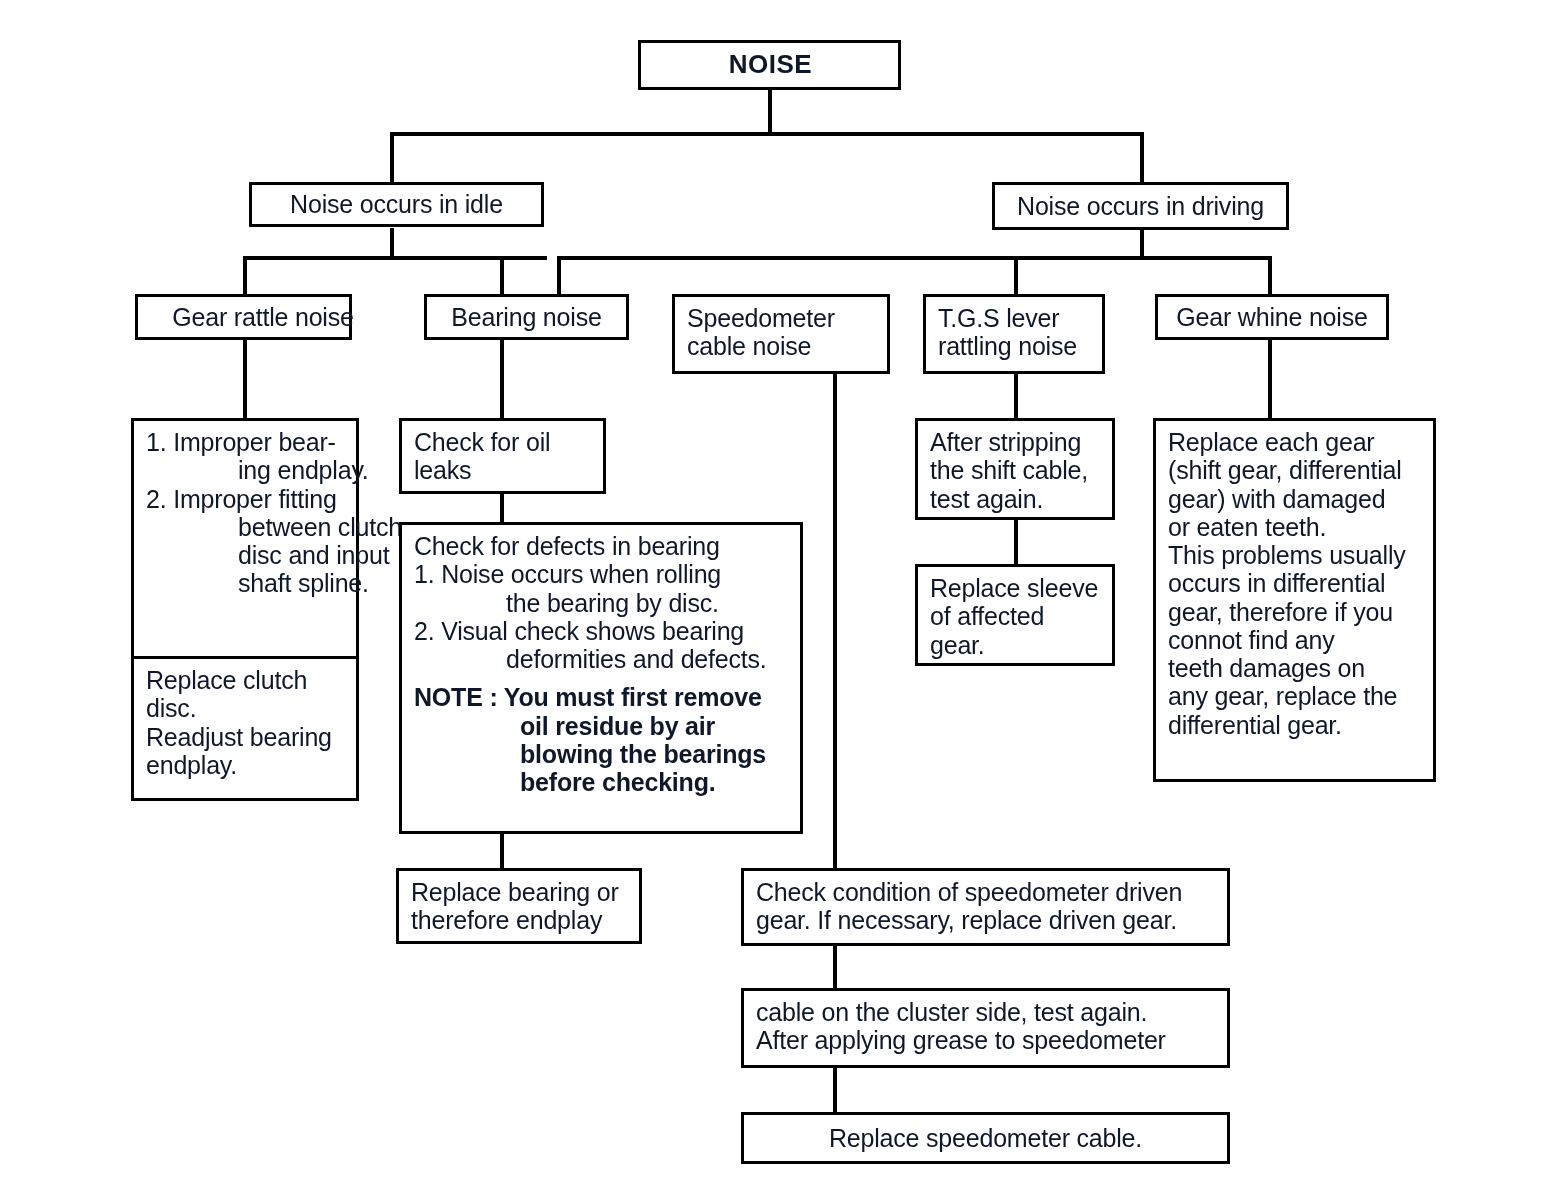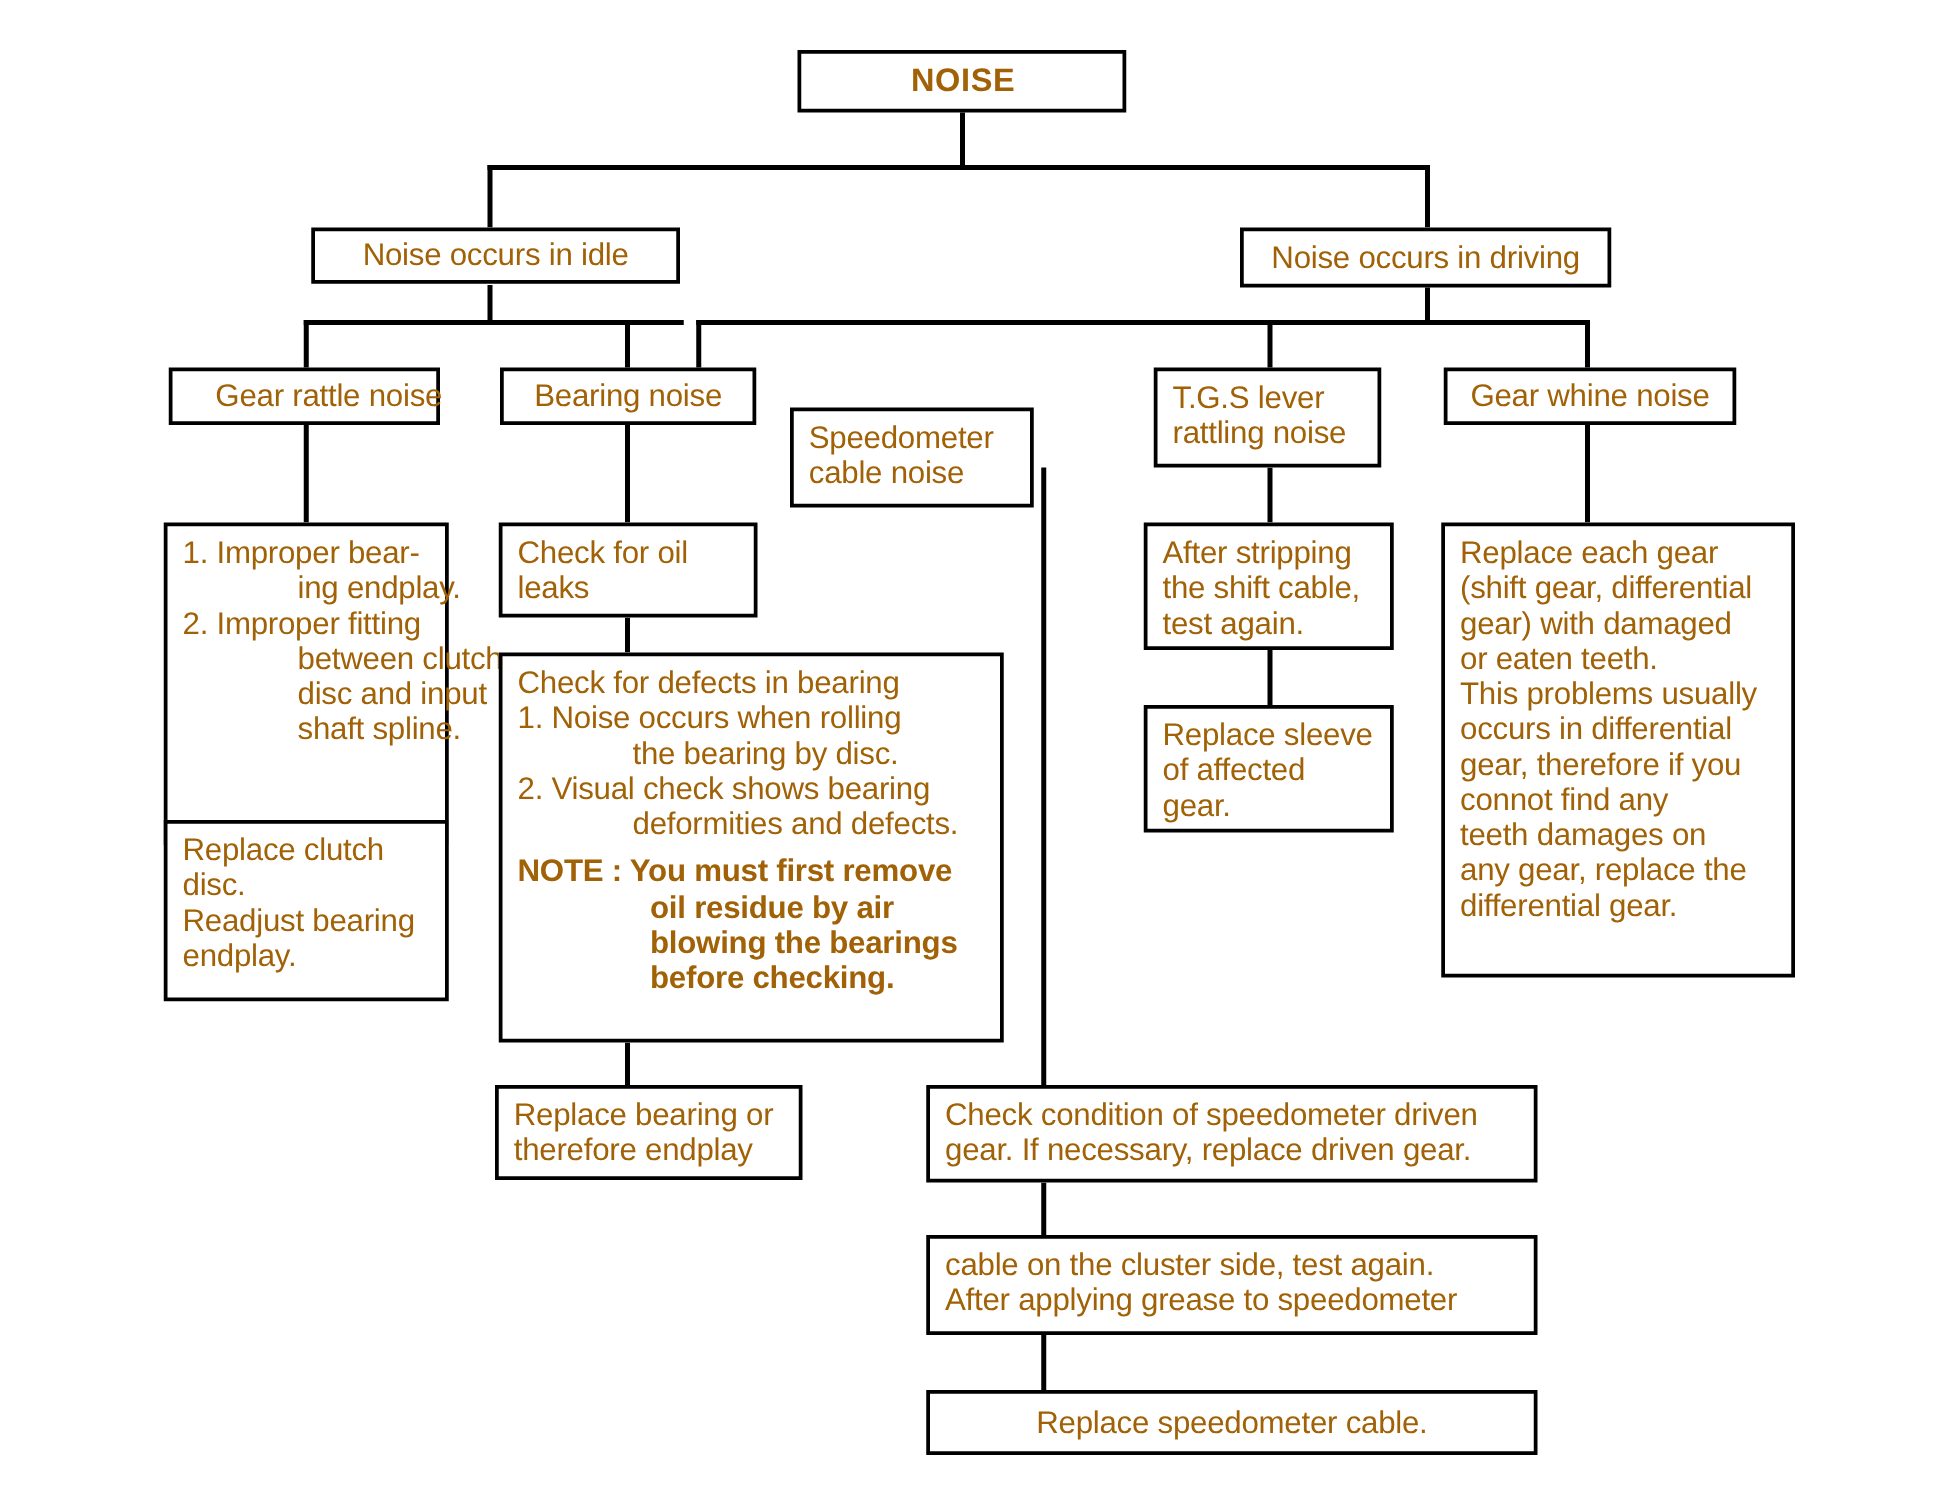--- a/index.html
+++ b/index.html
@@ -6,21 +6,21 @@
     margin: 0;
     padding: 0;
     background: #ffffff;
   }
   #canvas {
     position: relative;
     width: 1568px;
     height: 1192px;
     background: #ffffff;
     font-family: "Liberation Sans", sans-serif;
-    color: #a16207;
+    color: #0f172a;
     overflow: hidden;
   }
   .box {
     position: absolute;
     box-sizing: border-box;
     border: 3px solid #000000;
     background: #ffffff;
     z-index: 5;
     line-height: 1.13;
     font-size: 25px;
@@ -119,25 +119,25 @@
   </div>
 
   <div class="box center" style="left:992px; top:182px; width:297px; height:48px; display:flex; align-items:center; justify-content:center;">
     <span class="ln">Noise occurs in driving</span>
   </div>
 
   <div class="box center" style="left:135px; top:294px; width:217px; height:46px; display:flex; align-items:center; justify-content:center;padding-left:39px;">
     <span class="ln">Gear rattle noise</span>
   </div>
 
-  <div class="box center" style="left:400px; top:294px; width:205px; height:46px; display:flex; align-items:center; justify-content:center;">
+  <div class="box center" style="left:424px; top:294px; width:205px; height:46px; display:flex; align-items:center; justify-content:center;">
     <span class="ln">Bearing noise</span>
   </div>
 
-  <div class="box pad" style="left:632px; top:294px; width:195px; height:80px;margin-top:32px;">
+  <div class="box pad" style="left:672px; top:294px; width:218px; height:80px;">
     <span class="ln">Speedometer</span>
     <span class="ln">cable noise</span>
   </div>
 
   <div class="box pad" style="left:923px; top:294px; width:182px; height:80px;">
     <span class="ln">T.G.S lever</span>
     <span class="ln">rattling noise</span>
   </div>
 
   <div class="box center" style="left:1155px; top:294px; width:234px; height:46px; display:flex; align-items:center; justify-content:center;">

